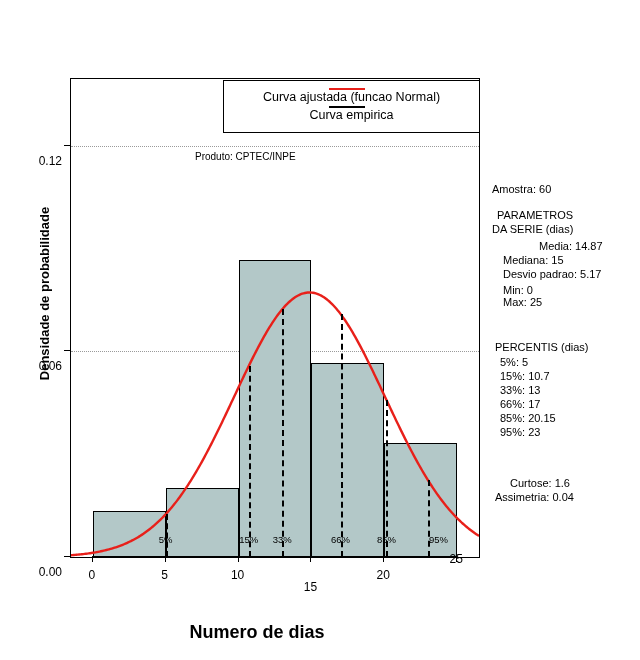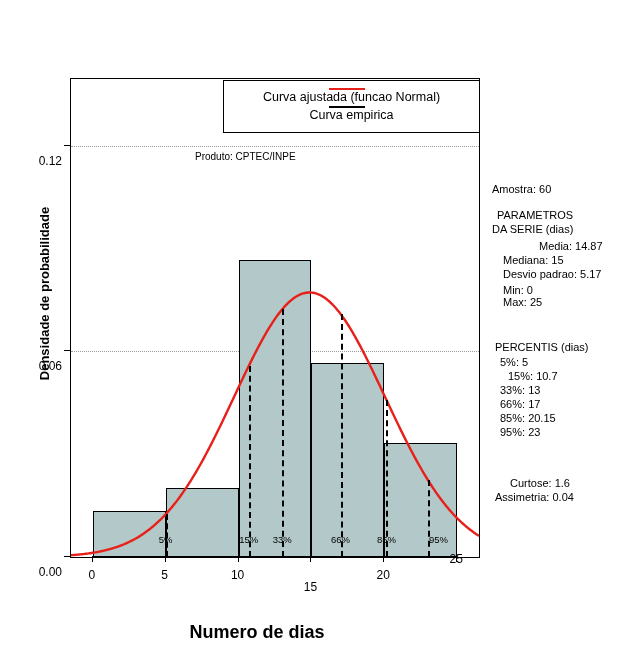--- a/index.html
+++ b/index.html
@@ -240,21 +240,21 @@
   <div class="side-text" style="left:497px; top:208px;">PARAMETROS</div>
   <div class="side-text" style="left:492px; top:222px;">DA SERIE (dias)</div>
   <div class="side-text" style="left:503px; top:239px;margin-left:36px;">Media: 14.87</div>
   <div class="side-text" style="left:503px; top:253px;">Mediana: 15</div>
   <div class="side-text" style="left:503px; top:267px;">Desvio padrao: 5.17</div>
   <div class="side-text" style="left:503px; top:283px;">Min: 0</div>
   <div class="side-text" style="left:503px; top:295px;">Max: 25</div>
 
   <div class="side-text" style="left:495px; top:340px;">PERCENTIS (dias)</div>
   <div class="side-text" style="left:500px; top:355px;">5%: 5</div>
-  <div class="side-text" style="left:500px; top:369px;margin-left:8px;">15%: 10.7</div>
+  <div class="side-text" style="left:500px; top:369px;">15%: 10.7</div>
   <div class="side-text" style="left:500px; top:383px;">33%: 13</div>
   <div class="side-text" style="left:500px; top:397px;">66%: 17</div>
   <div class="side-text" style="left:500px; top:411px;">85%: 20.15</div>
   <div class="side-text" style="left:500px; top:425px;">95%: 23</div>
 
   <div class="side-text" style="left:510px; top:476px;">Curtose: 1.6</div>
   <div class="side-text" style="left:495px; top:490px;">Assimetria: 0.04</div>
 
 </div>
 

